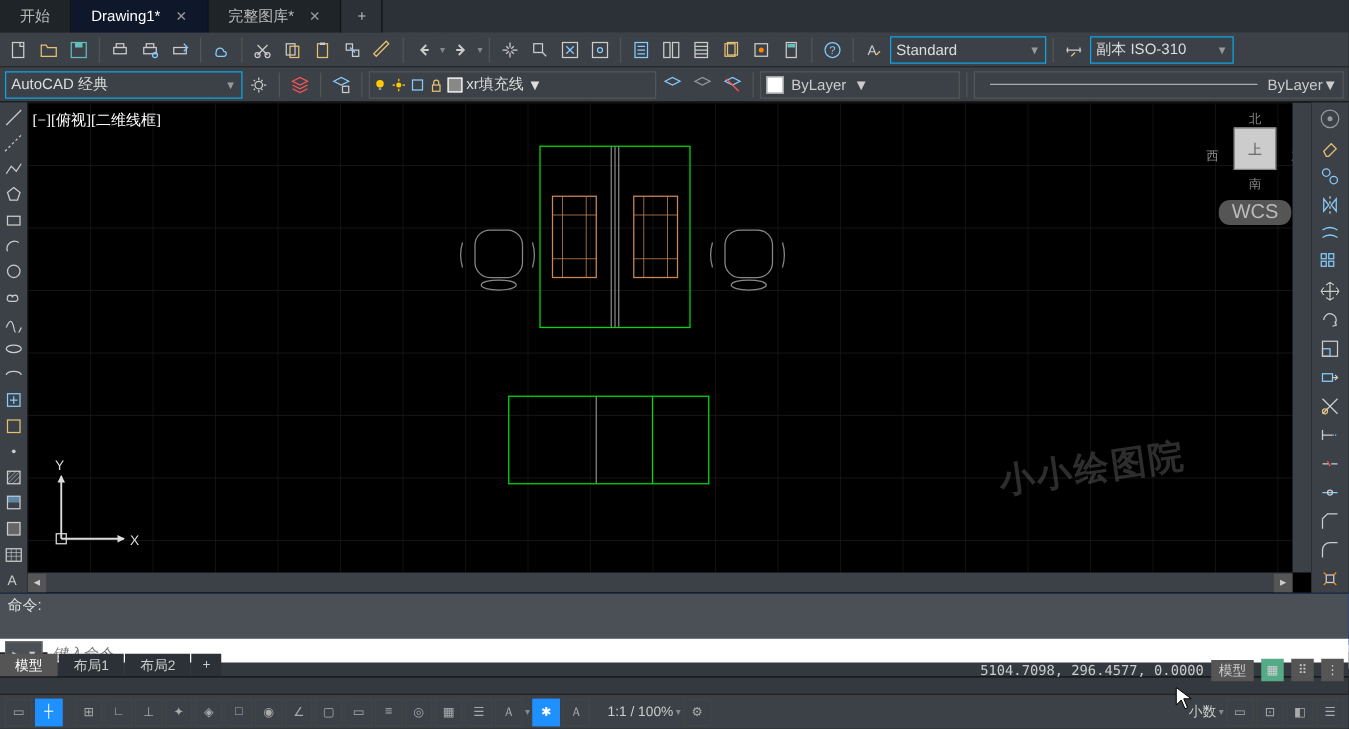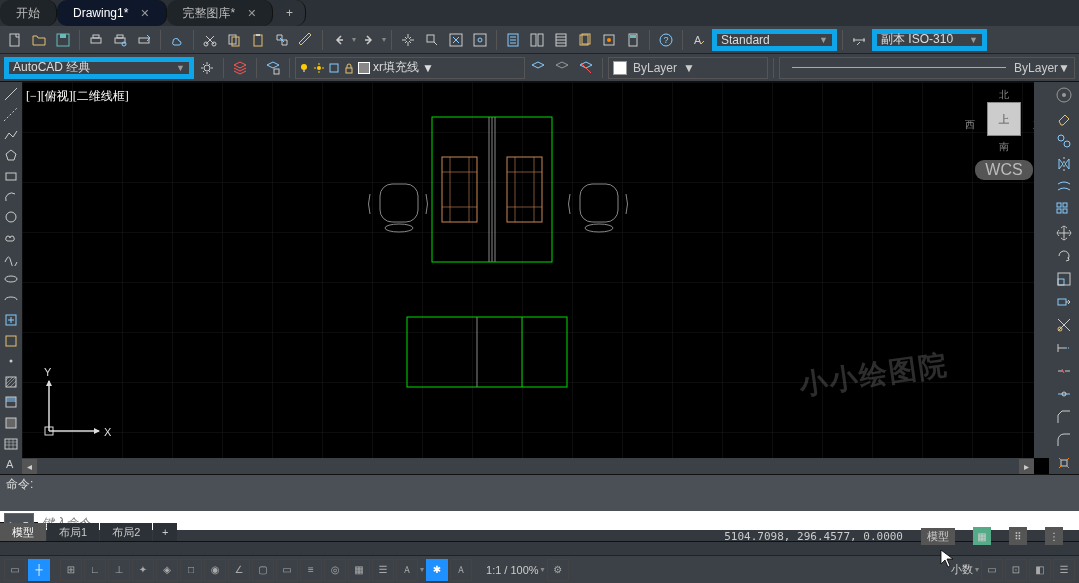--- a/index.html
+++ b/index.html
@@ -1,26 +1,26 @@
 <!DOCTYPE html>
 <html><head>
 <meta charset="utf-8">
 <style>
 * { margin:0; padding:0; box-sizing:border-box; font-family:"Microsoft YaHei",Arial,sans-serif; user-select:none; }
 body { background:#33393f; color:#ccc; width:1079px; height:583px; overflow:hidden; position:relative; }
 .tab-bar { height:26px; background:#2b3136; display:flex; align-items:flex-end; }
-.tab { height:26px; padding:0 16px; display:flex; align-items:center; font-size:12px; color:#bbb; background:#1f2428; border-right:1px solid #111; position:relative;border-radius:10px; }
+.tab { height:26px; padding:0 16px; display:flex; align-items:center; font-size:12px; color:#bbb; background:#1f2428; border-right:1px solid #111; position:relative; }
 .tab.active { background:#0f172a; color:#fff; }
 .tab .close { margin-left:12px; font-size:11px; color:#999; }
 .tab.add { width:30px; justify-content:center; background:#2b3136; }
 .toolbar1 { height:28px; background:#3b4146; display:flex; align-items:center; padding:0 4px; gap:2px; border-bottom:1px solid #222; }
 .tbtn { width:22px; height:22px; background:#3b4146; display:inline-flex; align-items:center; justify-content:center; border:1px solid transparent; }
 .tbtn svg { width:16px; height:16px; }
 .sep { width:1px; height:20px; background:#555; margin:0 3px; }
-.combo { height:22px; background:#3b4146; border:5px solid #0ea5e9; display:flex; align-items:center; padding:0 4px; font-size:12px; color:#ddd; }
+.combo { height:22px; background:#3b4146; border:1px solid #0ea5e9; display:flex; align-items:center; padding:0 4px; font-size:12px; color:#ddd; }
 .combo .arrow { margin-left:auto; padding-left:6px; font-size:9px; color:#999; }
 .toolbar2 { height:28px; background:#3b4146; display:flex; align-items:center; padding:0 4px; gap:2px; border-bottom:1px solid #111; }
 .layer-combo { flex:0 0 230px; height:22px; background:#3b4146; border:1px solid #555; display:flex; align-items:center; font-size:12px; color:#ddd; padding:0 2px; gap:3px; }
 .layer-combo .sw { width:12px; height:12px; }
 .bylayer { flex:0 0 160px; height:22px; border:1px solid #555; display:flex; align-items:center; font-size:12px; padding:0 4px; gap:6px; }
 .bylayer .sq { width:14px; height:14px; border:1px solid #999; background:#fff; }
 .line-combo { flex:1; height:22px; border:1px solid #555; display:flex; align-items:center; font-size:12px; padding:0 4px; }
 .line-combo .line { flex:1; height:1px; background:#aaa; margin:0 8px; }
 .main { display:flex; height:calc(583px - 26px - 28px - 28px - 60px - 20px - 29px); }
 .left-tools { width:22px; background:#3b4146; display:flex; flex-direction:column; gap:1px; padding-top:2px; }
@@ -39,21 +39,21 @@
 .vscroll { position:absolute; top:0; right:0; bottom:16px; width:15px; background:#3b4146; }
 .cmd-area { height:48px; background:#1d4ed8; border-top:1px solid #111; }
 .cmd-hist { height:36px; background:#4a5056; font-size:12px; color:#ddd; padding:2px 6px; line-height:15px; font-family:SimSun,monospace; }
 .cmd-input { height:24px; background:#fff; display:flex; align-items:center; }
 .cmd-input .icon { width:30px; height:20px; background:#4a5056; margin:0 4px; display:flex; align-items:center; justify-content:center; font-size:10px; color:#ccc; border:1px solid #666; }
 .cmd-input input { flex:1; border:none; outline:none; font-size:12px; font-style:italic; color:#999; padding:0 4px; }
 .layout-tabs { height:20px; background:#33393f; display:flex; align-items:center; border-top:1px solid #111; border-bottom:1px solid #111; }
 .layout-tabs .lt-tab { padding:0 12px; height:18px; font-size:11px; color:#ccc; display:flex; align-items:center; background:#2b3136; margin-right:1px; }
 .layout-tabs .lt-tab.active { background:#555; color:#fff; }
 .layout-tabs .lt-tab.add { width:22px; justify-content:center; }
-.status { position:absolute; bottom:29px; right:16px; height:36px; display:flex; align-items:center; gap:18px; font-size:11px; color:#ccc; }
+.status { position:absolute; bottom:29px; right:4px; height:36px; display:flex; align-items:center; gap:6px; font-size:11px; color:#ccc; }
 .status .coords { font-family:monospace; font-size:11px; }
 .status .sbtn { width:18px; height:18px; background:#555; display:flex; align-items:center; justify-content:center; font-size:10px; }
 .bottom-bar { position:absolute; bottom:0; left:0; right:0; height:28px; background:#3b4146; display:flex; align-items:center; gap:2px; padding:0 4px; border-top:1px solid #222; }
 .bottom-bar .bb { width:22px; height:22px; background:#3b4146; border:1px solid #444; display:flex; align-items:center; justify-content:center; font-size:10px; color:#aaa; }
 .bottom-bar .bb.hl { background:#1e90ff; border-color:#1e90ff; color:#fff; }
 .watermark { position:absolute; right:100px; bottom:80px; font-size:28px; color:rgba(130,130,130,0.35); transform:rotate(-8deg); font-weight:bold; pointer-events:none; letter-spacing:2px; }
 .cursor { position:absolute; width:14px; height:20px; pointer-events:none; z-index:999; }
 .drawing-shape { position:absolute; }
 </style>
 </head>

